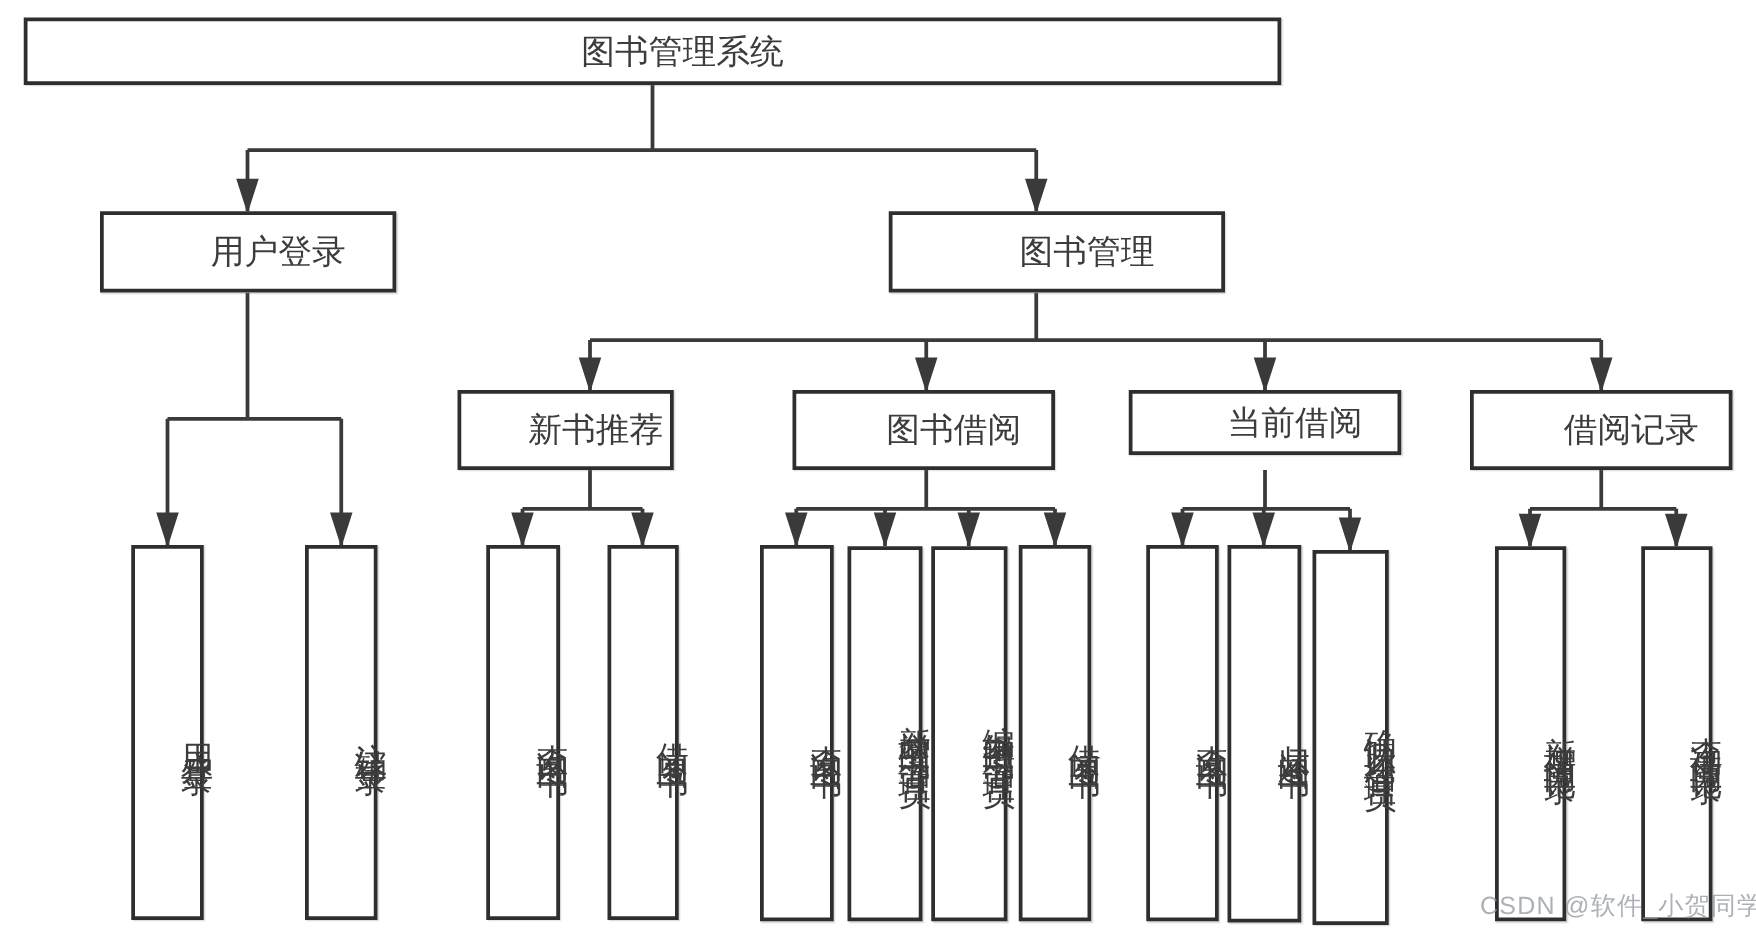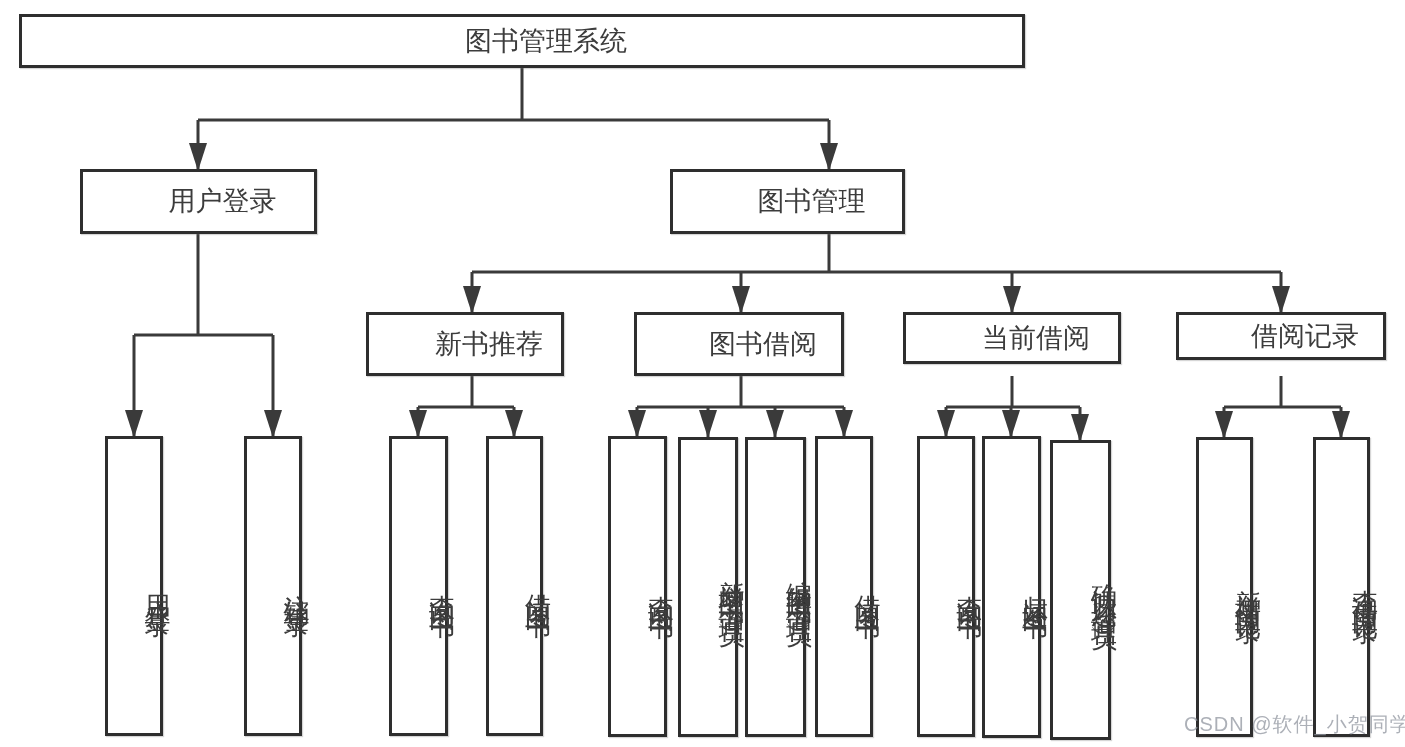--- a/index.html
+++ b/index.html
@@ -77,34 +77,34 @@
     </g>
   </svg>
 
   <div class="hbox" style="left:19px;top:14px;width:1006px;height:54px">
     <span>图书管理系统</span>
   </div>
 
   <div class="hbox" style="left:80px;top:169px;width:237px;height:65px">
     <span>用户登录</span>
   </div>
-  <div class="hbox" style="left:670px;top:169px;width:235px;height:65px">
+  <div class="hbox" style="left:711px;top:169px;width:269px;height:65px">
     <span>图书管理</span>
   </div>
 
-  <div class="hbox" style="left:366px;top:312px;width:198px;height:64px">
+  <div class="hbox" style="left:366px;top:312px;width:173px;height:64px">
     <span>新书推荐</span>
   </div>
   <div class="hbox" style="left:634px;top:312px;width:210px;height:64px">
     <span>图书借阅</span>
   </div>
   <div class="hbox" style="left:903px;top:312px;width:218px;height:52px">
     <span>当前借阅</span>
   </div>
-  <div class="hbox" style="left:1176px;top:312px;width:210px;height:48px">
+  <div class="hbox" style="left:1176px;top:312px;width:210px;height:64px">
     <span>借阅记录</span>
   </div>
 
   <div class="vbox" style="left:105px;top:436px;width:58px;height:300px">
     <span>用户登录</span>
   </div>
   <div class="vbox" style="left:244px;top:436px;width:58px;height:300px">
     <span>注销登录</span>
   </div>
 

